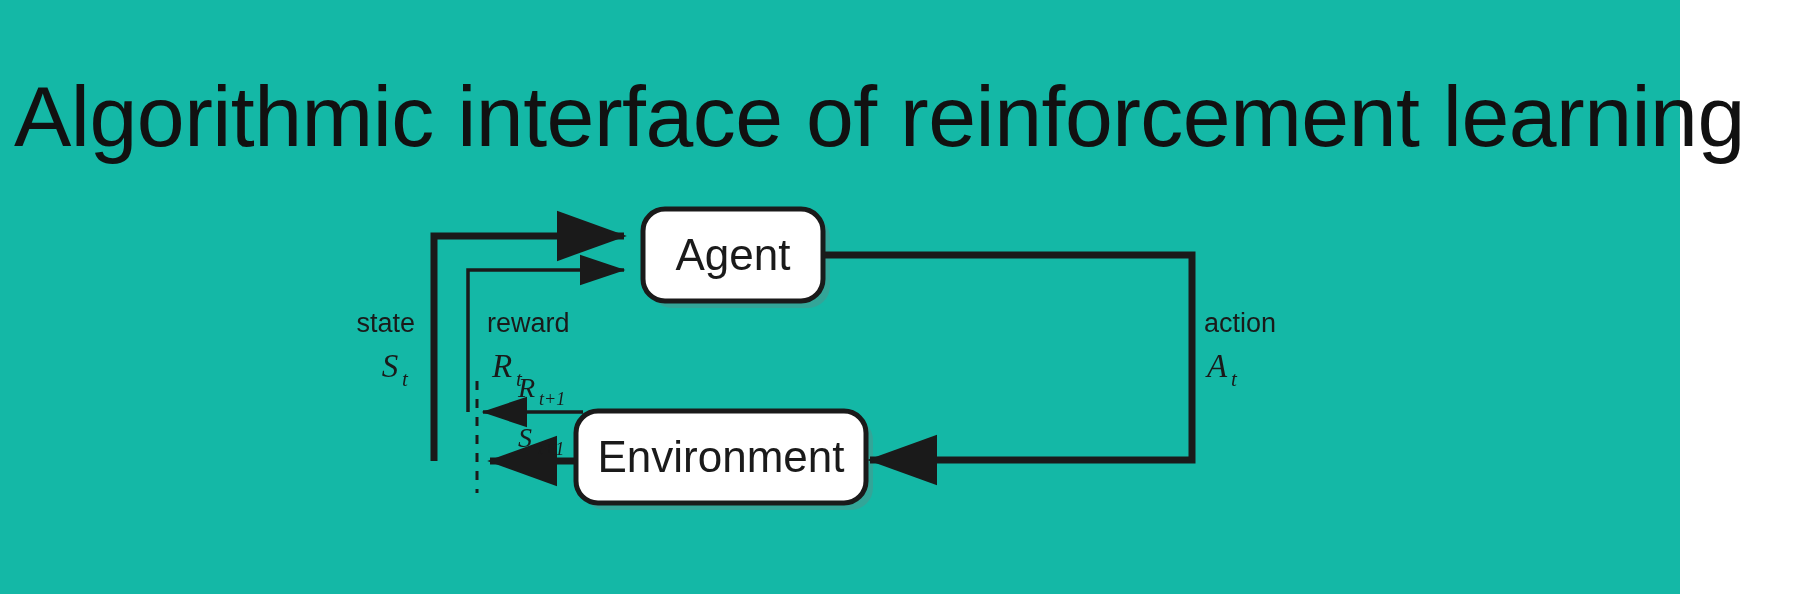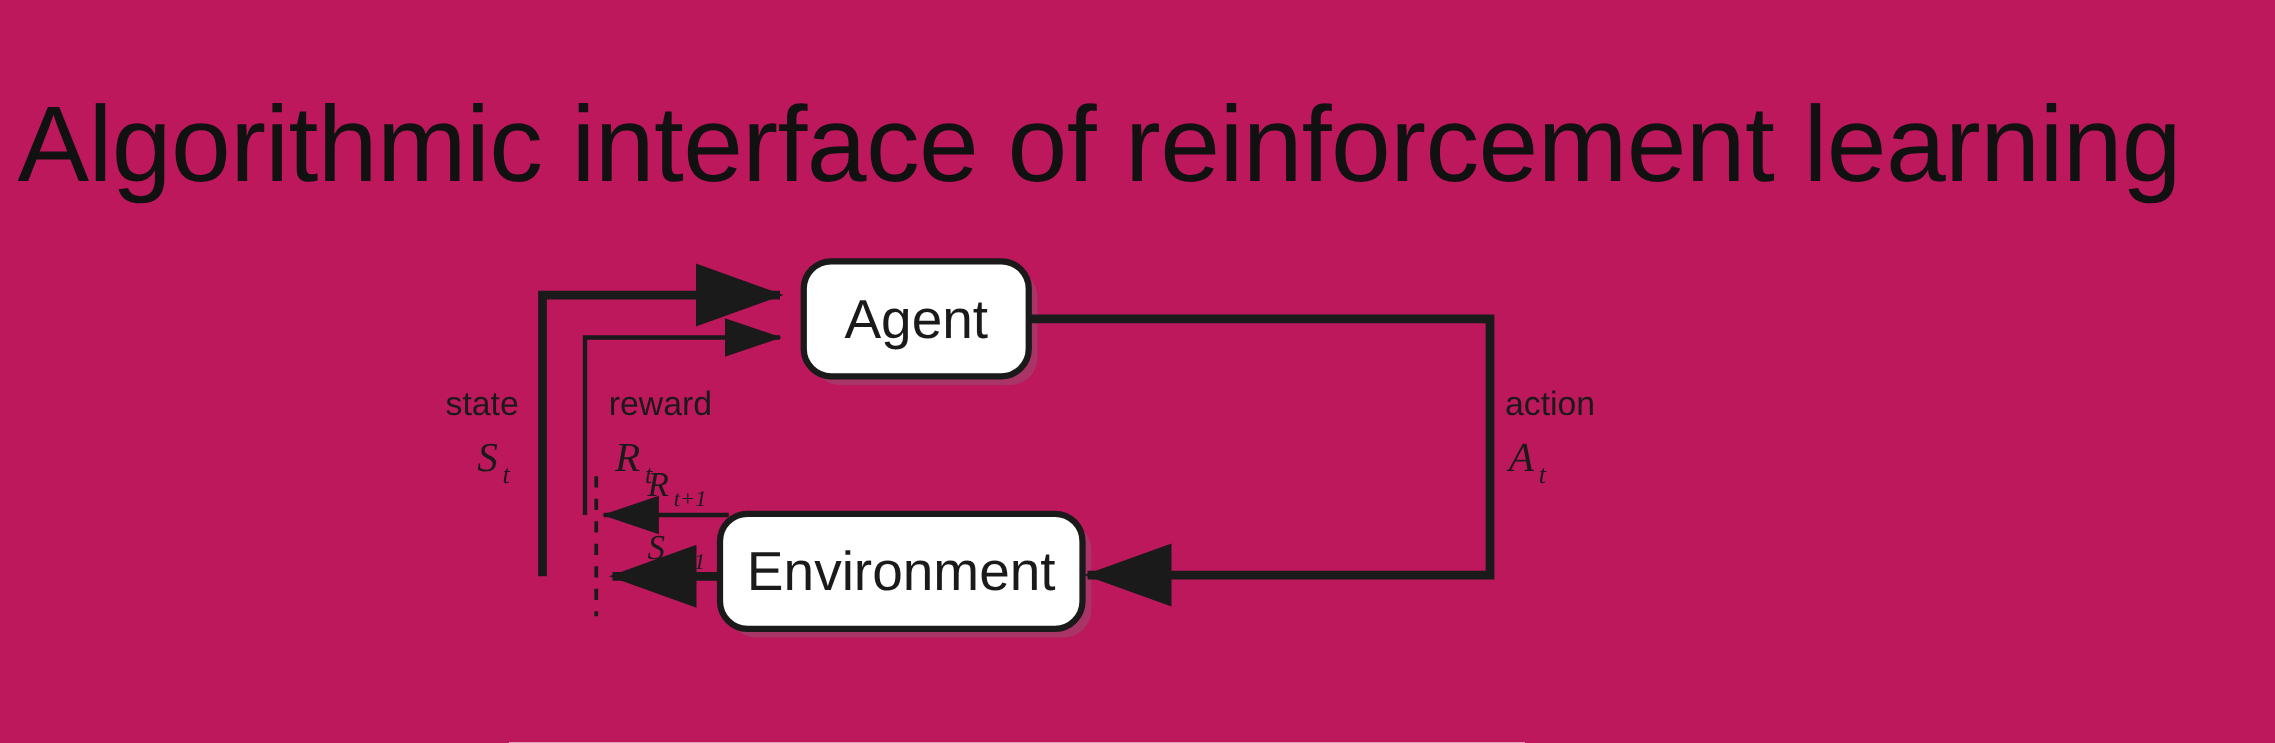--- a/index.html
+++ b/index.html
@@ -9,23 +9,23 @@
   }
   body {
     width: 1820px;
     height: 594px;
     overflow: hidden;
     font-family: "Liberation Sans", sans-serif;
     color: #000000;
   }
   #slide {
     position: relative;
-    width: 1820px;
+    width: 1680px;
     height: 594px;
-    background: #be185d;
+    background: #14b8a6;
   }
   #slide-title {
     position: absolute;
     left: 14px;
     top: 6px;
     width: 1800px;
     font-family: "Liberation Sans", sans-serif;
     font-size: 86px;
     font-weight: 400;
     line-height: 104px;

